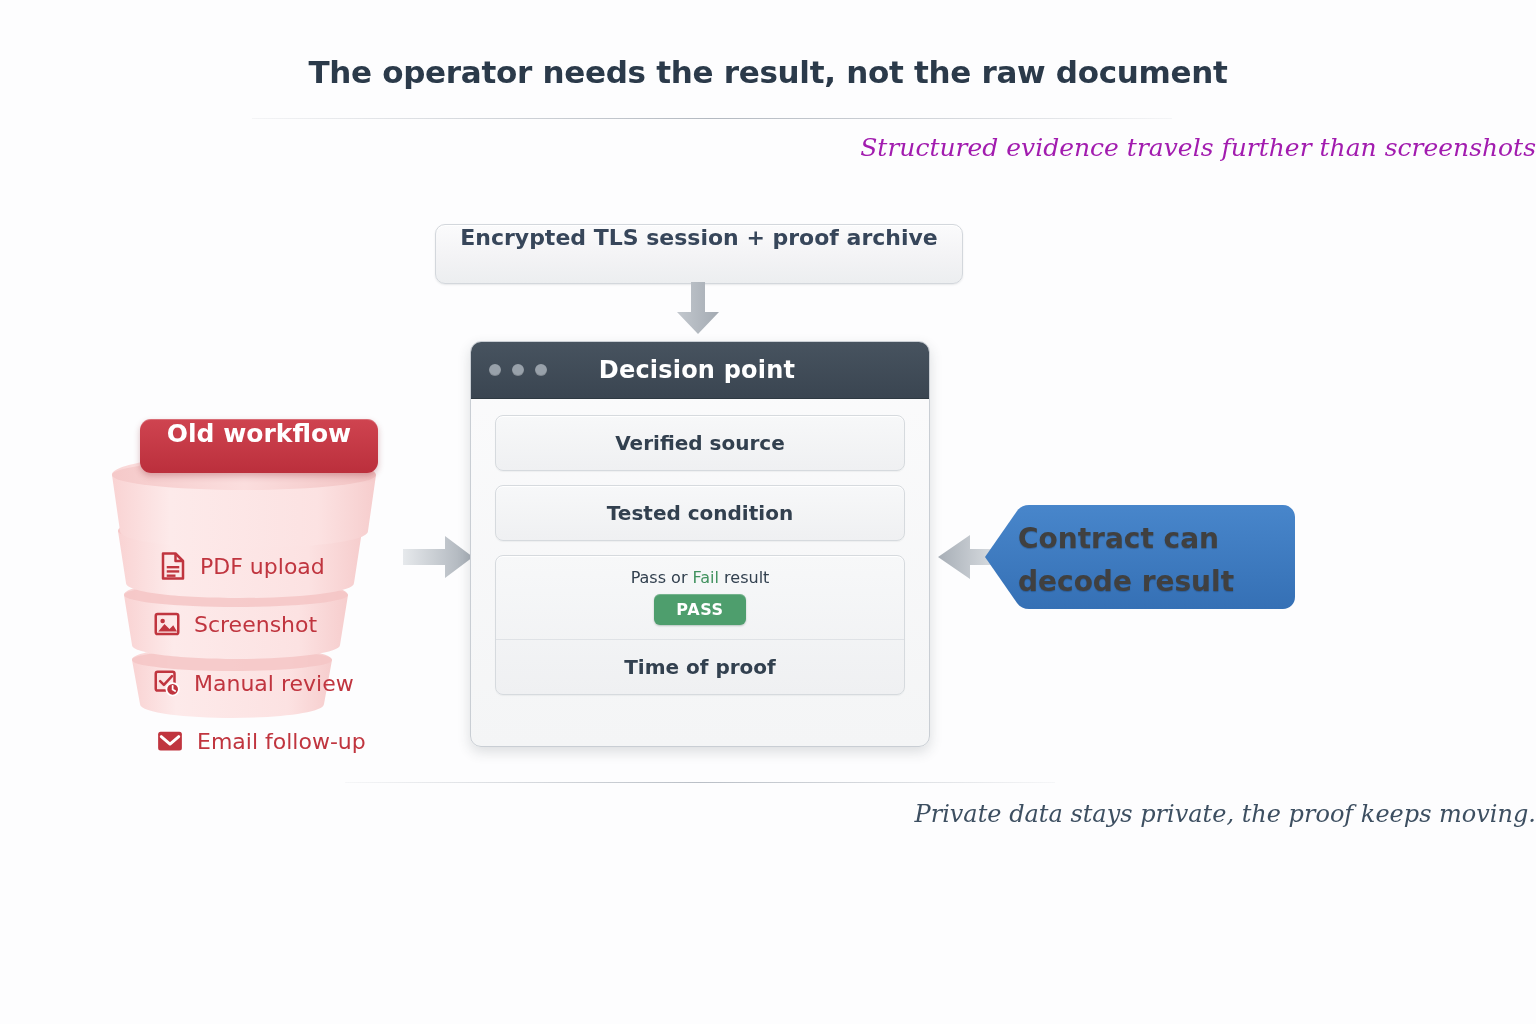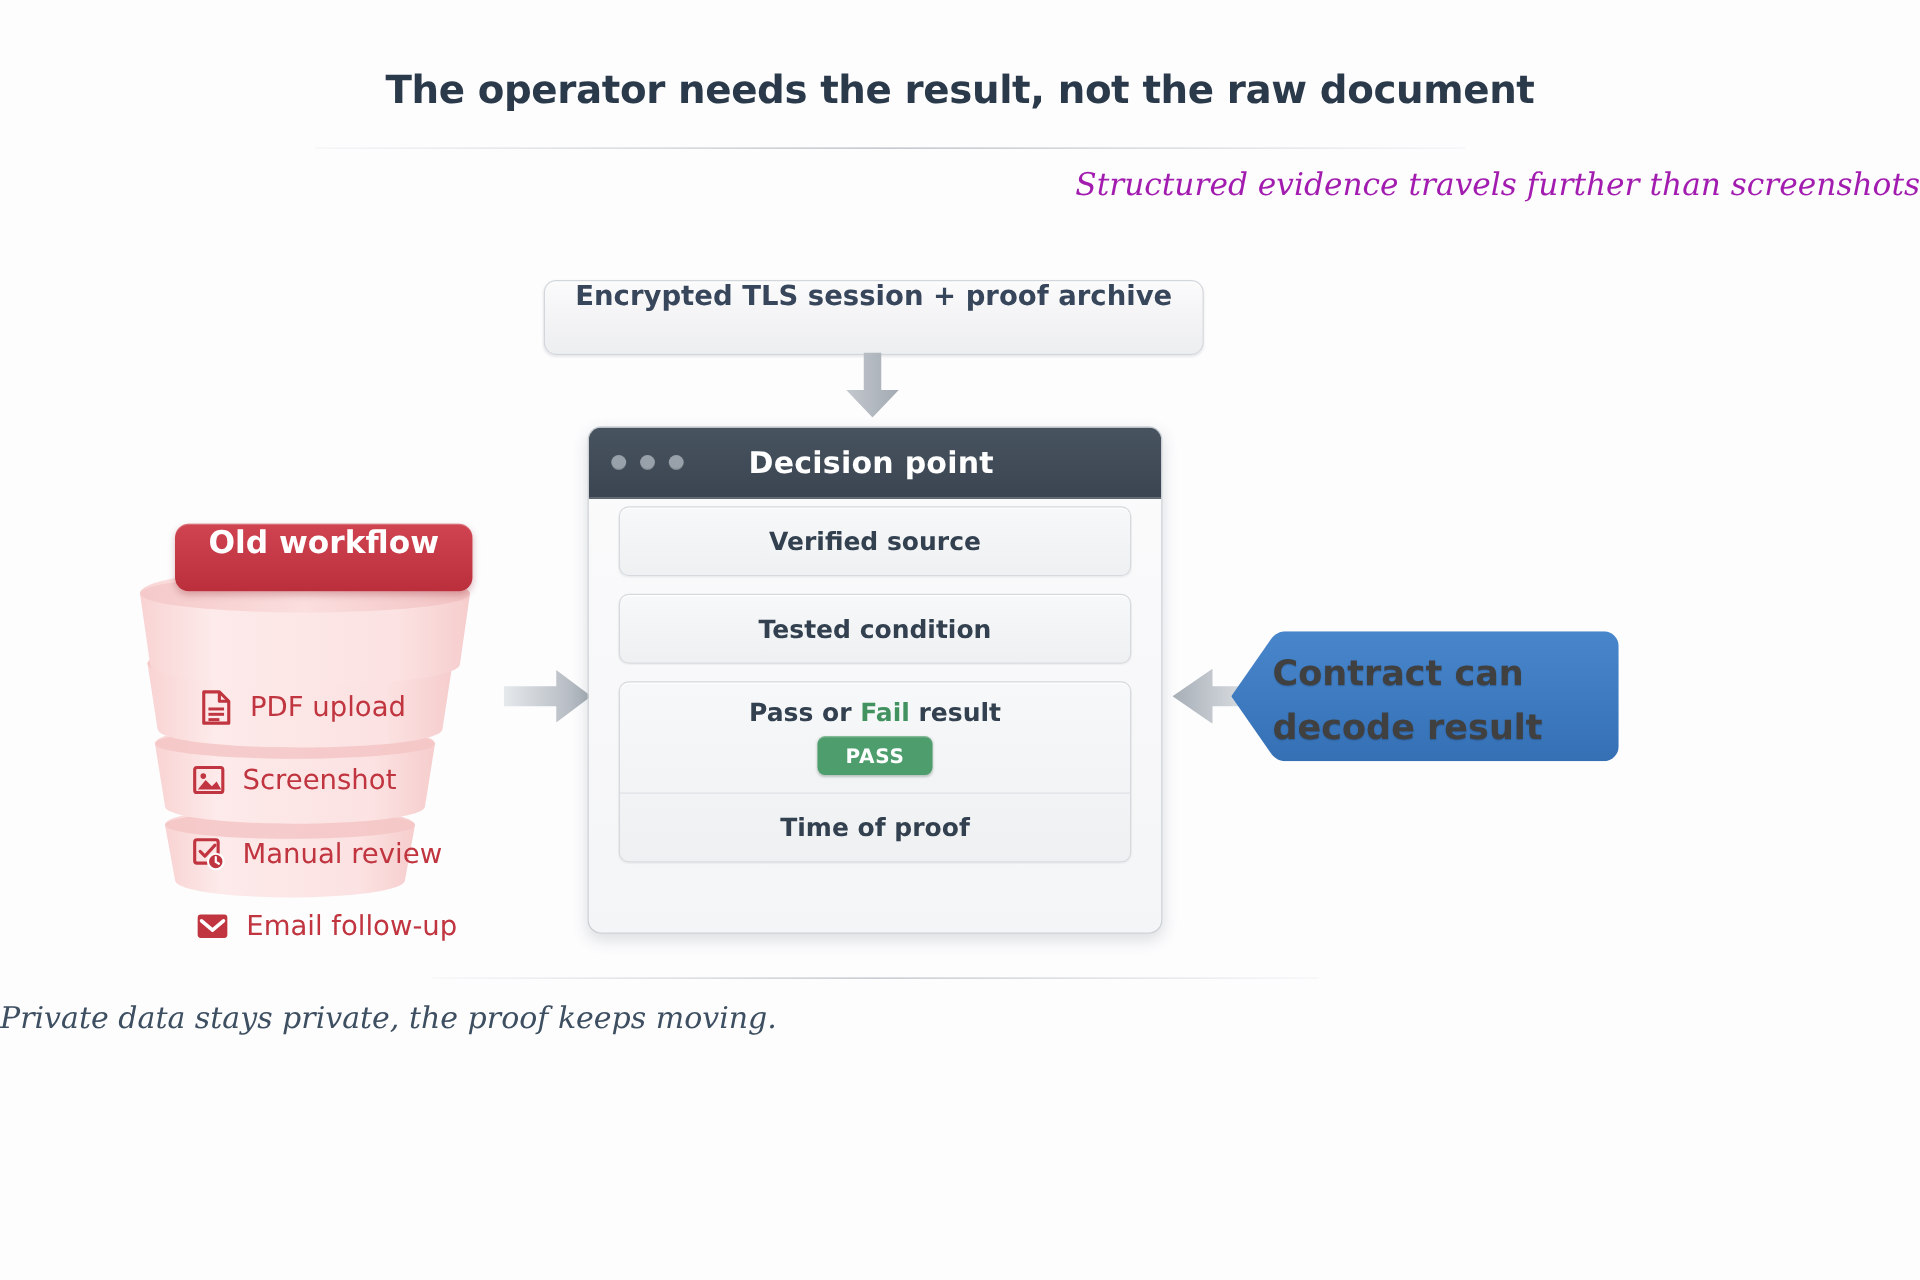--- a/index.html
+++ b/index.html
@@ -73,37 +73,37 @@
     border-bottom:1px solid #2e3942;
     display:flex;align-items:center;position:relative;
   }
   .dots{position:absolute;left:18px;top:50%;transform:translateY(-50%);display:flex;gap:11px;}
   .dot{width:12px;height:12px;border-radius:50%;background:#98a1aa;box-shadow:inset 0 -1px 0 rgba(0,0,0,.15);}
   .wintitle{
     flex:1;text-align:center;color:#ffffff;
     font-size:24px;font-weight:bold;letter-spacing:.2px;
     padding-right:6px;
   }
-  .winbody{padding:6px 24px 16px 24px;}
+  .winbody{padding:16px 24px 16px 24px;}
   .panel{
     border:1px solid #d6dade;
     border-radius:8px;
     background:linear-gradient(to bottom,#f7f8f9,#eff0f2);
     box-shadow:inset 0 1px 0 #fff, 0 1px 1px rgba(40,50,60,.05);
     margin-bottom:14px;
   }
   .panel-row{
     height:54px;display:flex;align-items:center;justify-content:center;
     font-size:20px;font-weight:bold;color:#32404f;
   }
   .panel-split{border-top:1px solid #dfe2e6;}
   .result-top{
     padding:12px 0 14px 0;display:flex;flex-direction:column;align-items:center;gap:7px;
   }
-  .result-line{font-size:20px;font-weight:bold;color:#32404f;}
+  .result-line{font-size:16px;font-weight:normal;color:#32404f;}
   .fail-word{color:#42925f;}
   .pass-badge{
     background:#4e9e6d;
     color:#fff;
     font-size:16px;font-weight:bold;letter-spacing:.6px;
     padding:6px 22px;border-radius:6px;
     box-shadow:0 1px 2px rgba(30,70,50,.28), inset 0 1px 0 rgba(255,255,255,.22);
   }
 
   
@@ -137,21 +137,21 @@
     text-shadow:0 1px 1px rgba(20,50,90,.35);
   }
 
   
   .rule-bot{
     position:absolute;left:345px;top:782px;width:710px;height:1px;
     background:linear-gradient(to right,rgba(190,195,202,.12),rgba(178,184,192,.9),rgba(190,195,202,.12));
   }
   .footer{
     position:absolute;left:0;right:0;top:800px;
-    text-align:left;font-size:24px;font-style:italic;
+    text-align:right;font-size:24px;font-style:italic;
     color:#3d4f61;
     font-family:"DejaVu Serif", serif;
   }
 </style>
 </head>
 <body>
 
 <div class="stage">
 
   <div class="title">The operator needs the result, not the raw document</div>

